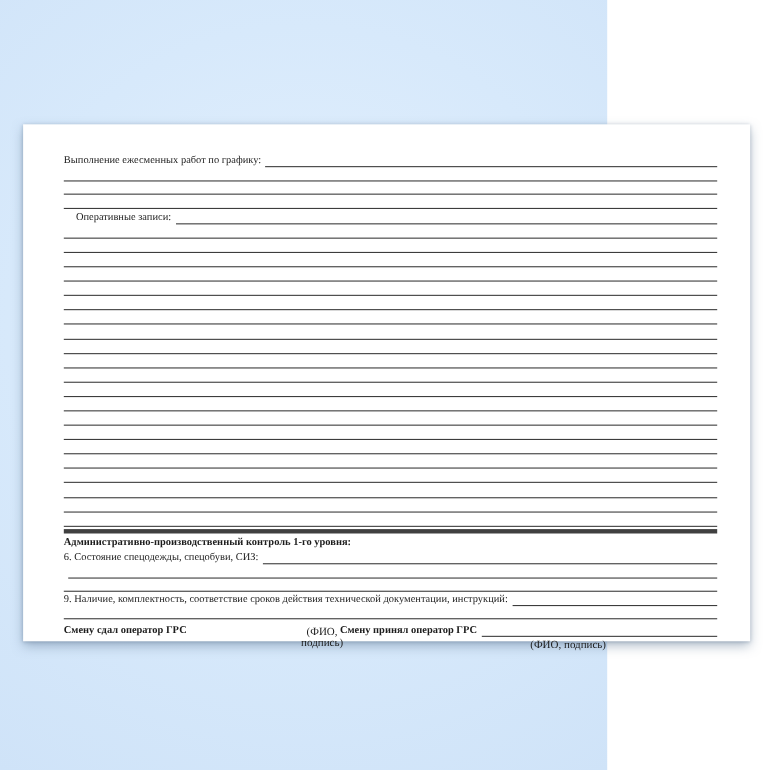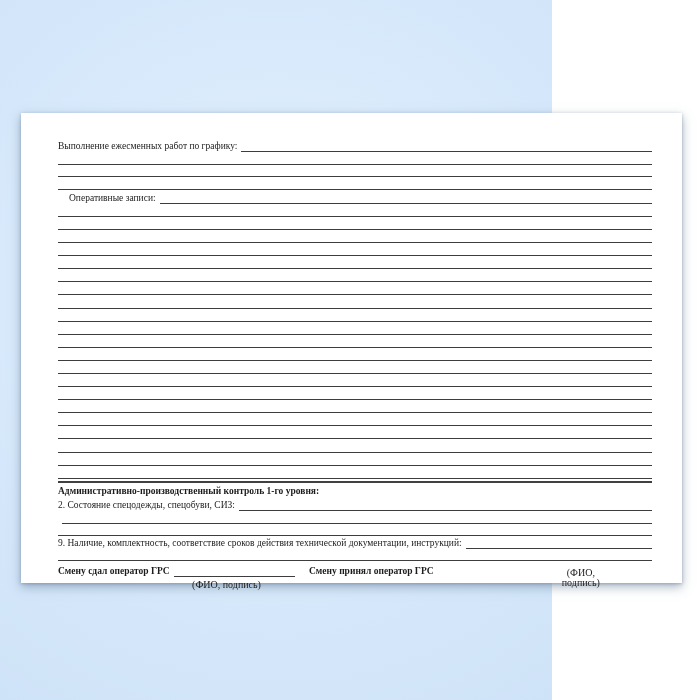--- a/index.html
+++ b/index.html
@@ -18,28 +18,28 @@
     box-shadow:0 4px 10px rgba(94,117,146,0.50), 0 1px 3px rgba(94,117,146,0.45);
     color:#1c1c1c;font-size:9.5px;line-height:11px;
   }
   .row-label{display:flex;align-items:flex-end;height:12px;}
   .row-label .lbl{white-space:nowrap;padding-bottom:0;}
   .row-label .blank{flex:1;border-bottom:1px solid #3d3d3d;height:100%;margin-left:4px;}
   .rule{border-bottom:1px solid #3d3d3d;}
   .rules-a .rule{height:11.6px;}
   .rules-b .rule{height:12.1px;}
   .sec-op{margin-top:2px;padding-left:11px;}
-  .control{margin-top:2px;border-top:2px solid #404040;padding-top:2px;}
+  .control{margin-top:2px;border-top:4px solid #404040;padding-top:2px;}
   .control .heading{font-weight:bold;height:13px;line-height:13px;}
   .control .row-label{height:13px;}
   .control .rule{height:11px;}
   .bold{font-weight:bold;}
   .sigs{margin-top:4px;display:flex;}
-  .sigcol1{width:237px;flex:0 0 auto;display:flex;flex-direction:column;}
-  .sigcol2{flex:1;margin-left:14px;display:flex;flex-direction:row;}
+  .sigcol1{width:237px;flex:0 0 auto;display:flex;flex-direction:row;}
+  .sigcol2{flex:1;margin-left:14px;display:flex;flex-direction:column;}
   .sig-hint{font-size:10px;line-height:10px;margin-top:3px;text-align:center;color:#1c1c1c;}
   .sigcol1 .sig-hint{padding-left:100px;}
   .sigcol2 .sig-hint{padding-left:112px;padding-right:40px;}
 </style>
 </head>
 <body>
 
 <div class="scene">
   <div class="paper">
 
@@ -78,21 +78,21 @@
         <div class="rule"></div>
         <div class="rule"></div>
         <div class="rule"></div>
         <div class="rule"></div>
       </div>
 
     <div class="control">
       <div class="heading">Административно-производственный контроль 1-го уровня:</div>
 
       <div class="row-label">
-        <span class="lbl">2. Состояние спецодежды, спецобуви, СИЗ:</span>
+        <span class="lbl">6. Состояние спецодежды, спецобуви, СИЗ:</span>
         <span class="blank"></span>
       </div>
 
       <div class="row-label">
         <span class="blank"></span>
       </div>
       <div>
           <div class="rule"></div>
         </div>
 

